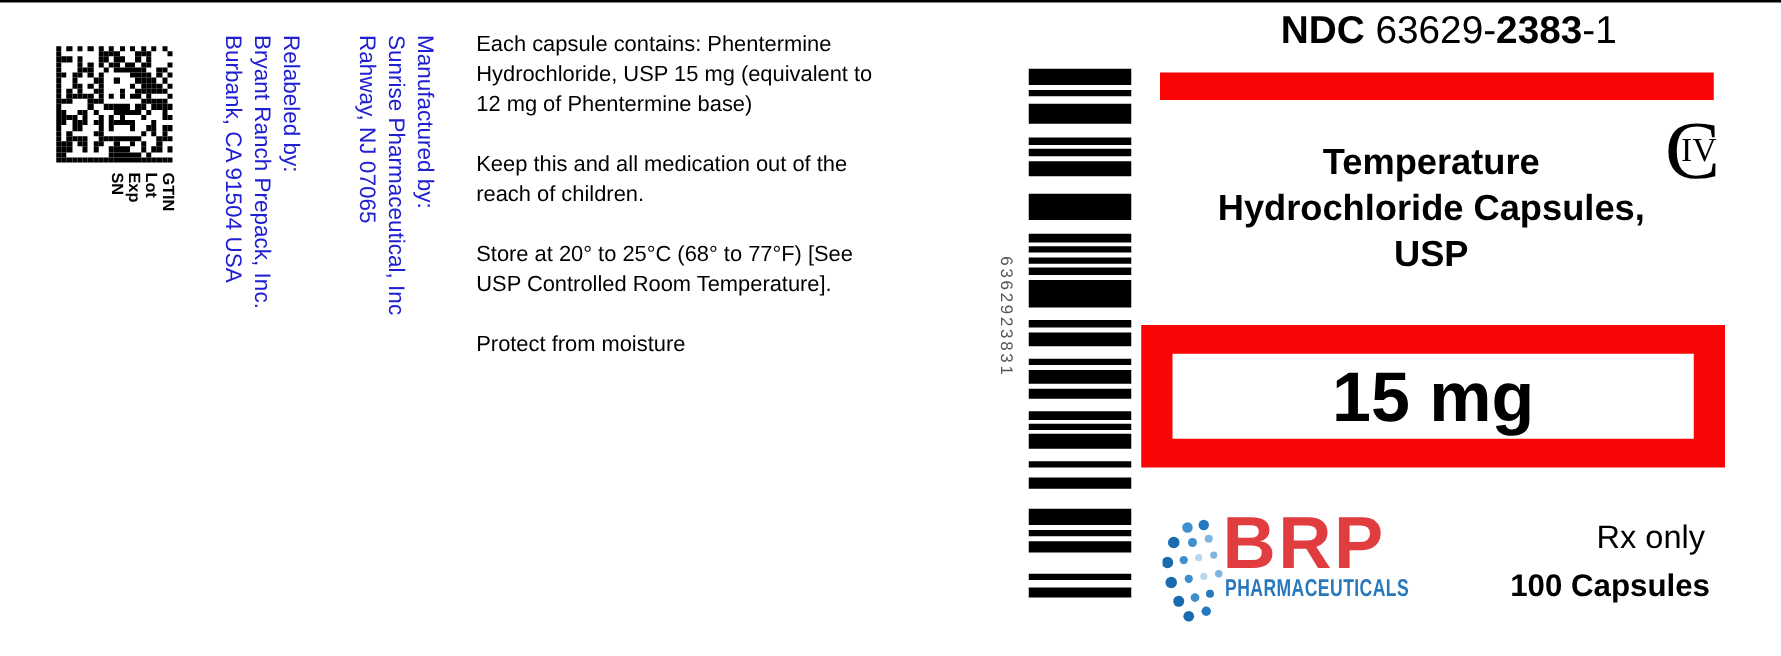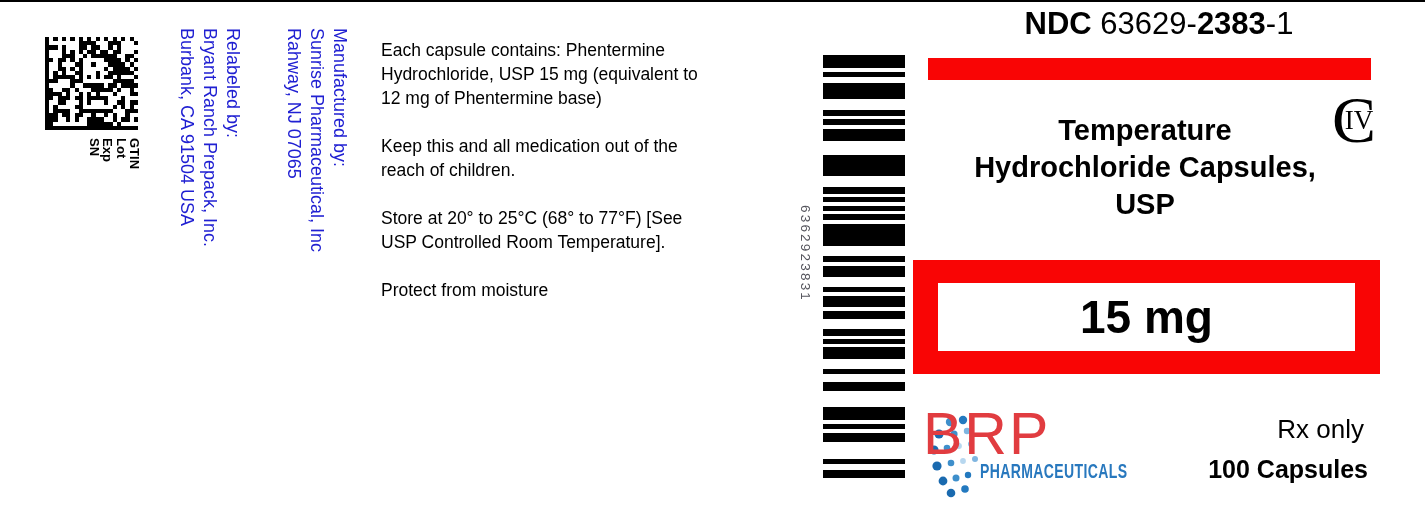--- a/index.html
+++ b/index.html
@@ -15,40 +15,40 @@
   .dm div.on{background:#000;}
 
   
   .vtext{writing-mode:vertical-rl;text-orientation:mixed;white-space:nowrap;}
   .serials{left:87px;top:138px;font-size:13px;font-weight:bold;line-height:13.5px;color:#000;}
   .blue-block{font-size:18px;line-height:23px;color:var(--blue);height:330px;}
   .relabeler{left:175px;top:28px;}
   .manufacturer{left:282px;top:28px;}
 
   
-  .body-copy{left:381px;top:38px;width:452px;}
+  .body-copy{left:381px;top:23px;width:452px;}
   .body-copy p{margin:0 0 24px 0;font-size:17.5px;line-height:24px;white-space:pre-line;}
 
   
   .barcode{left:823px;top:55px;width:82px;}
   .barcode .bar{width:100%;background:#000;}
   .bc-num{left:798px;top:205px;font-size:13.5px;letter-spacing:2.2px;color:var(--digit-gray);}
 
   
   .ndc{left:929px;top:6px;width:460px;text-align:center;font-size:31px;}
   .ndc .b{font-weight:bold;}
   .red-bar{left:928px;top:58px;width:443px;height:22px;background:var(--red);}
   .civ{left:1331px;top:96px;width:48px;height:48px;}
   .drug-title{left:905px;top:112px;width:480px;text-align:center;font-weight:bold;
               font-size:29px;line-height:37px;white-space:pre-line;}
   .strength-box{left:913px;top:260px;width:467px;height:114px;background:var(--red);}
   .strength-inner{position:absolute;inset:23px 25px;background:#fff;display:flex;
-                  align-items:center;justify-content:center;font-size:46px;font-weight:bold;}
+                  align-items:center;justify-content:center;font-size:56px;font-weight:bold;}
   .brp-dots{left:930px;top:412px;}
-  .brp-name{left:923px;top:406px;font-size:59px;line-height:56px;font-weight:normal;
+  .brp-name{left:978px;top:406px;font-size:59px;line-height:56px;font-weight:bold;
             color:var(--brand-red);letter-spacing:2px;}
   .brp-sub{left:980px;top:460px;font-size:19.5px;font-weight:bold;color:var(--brand-blue);
            letter-spacing:.5px;transform:scaleX(.72);transform-origin:left center;white-space:nowrap;}
   .rx-only{left:1140px;top:414px;width:224px;text-align:right;font-size:26px;}
   .qty{left:1140px;top:455px;width:228px;text-align:right;font-size:25px;font-weight:bold;}
 </style>
 </head>
 <body>
 
 <div class="label">

